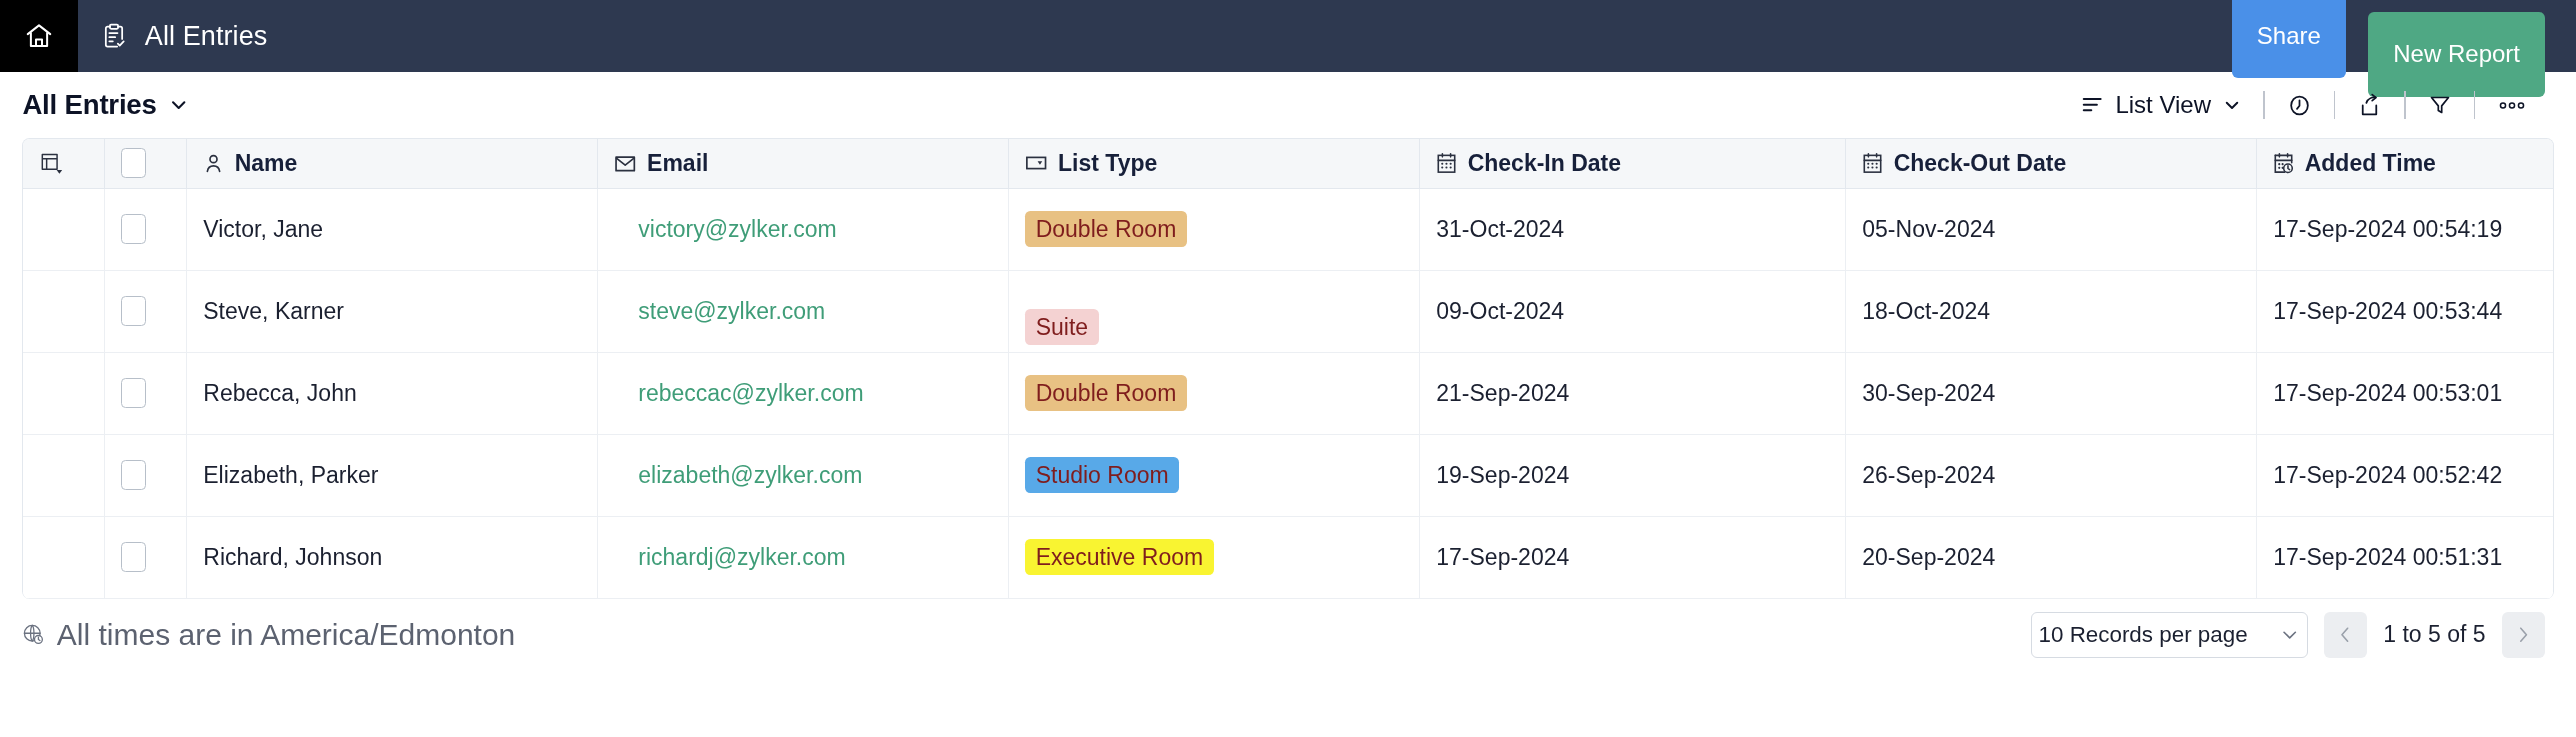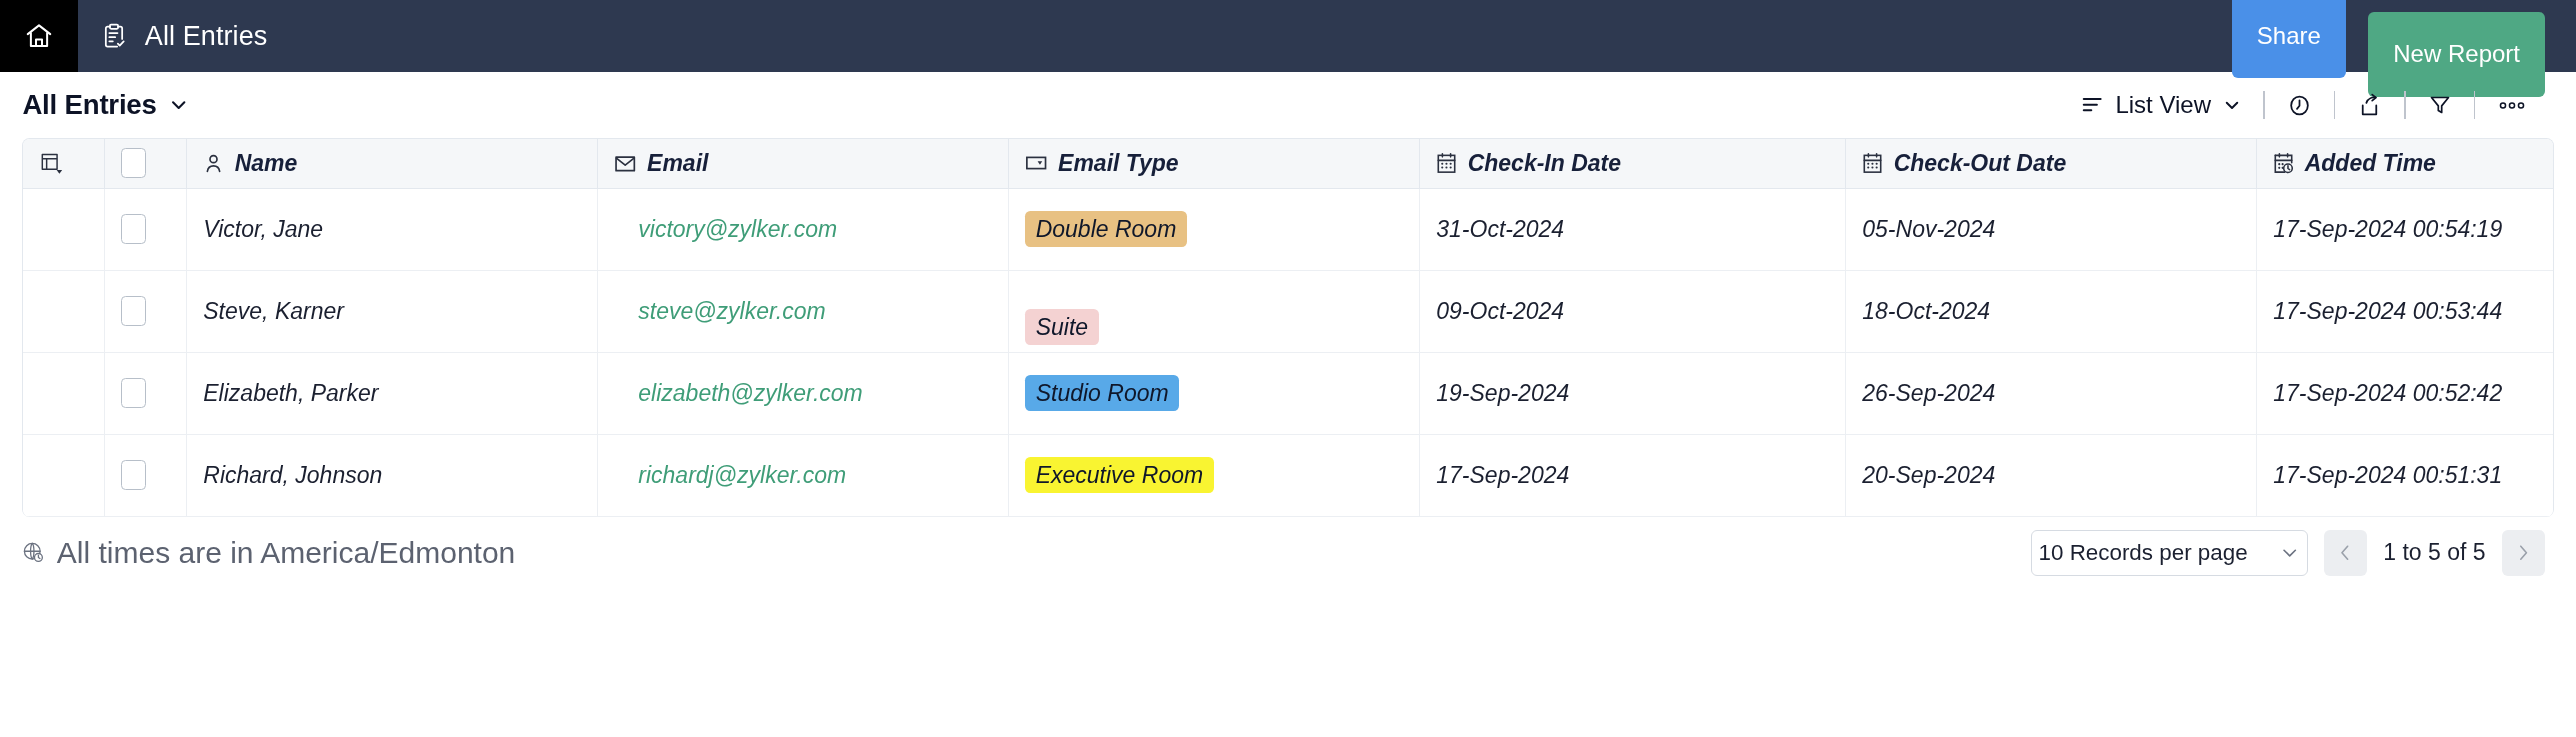--- a/index.html
+++ b/index.html
@@ -105,21 +105,20 @@
   }
 
   
   .table-wrap {
     margin: 0 22.4px;
     border: 1.5px solid #e3e8ee;
     border-radius: 7.5px;
     border-bottom: none;
     overflow: hidden;
     background: #ffffff;
-    font-style: italic;
   }
   table {
     width: 100%;
     border-collapse: collapse;
     table-layout: fixed;
   }
   thead th {
     background: #f5f7f9;
     height: 49px;
     text-align: left;
@@ -176,21 +175,21 @@
     text-decoration: none;
     cursor: pointer;
     margin-left: 24px;
   }
 
   .tag {
     display: inline-block;
     border-radius: 5.2px;
     padding: 5.2px 10.4px;
     font-size: 23px;
-    color: #0f172a;
+    color: #7f1d1d;
     line-height: 1.15;
   }
 
   
   .footer {
     height: 72px;
     display: flex;
     align-items: center;
     justify-content: space-between;
     padding: 0 31px 0 22.4px;
@@ -410,21 +409,21 @@
         </th>
 
         <th>
           <div class="th-inner">
             <span>
               <svg width="22.4" height="18" viewBox="0 0 24 18" fill="none" stroke="#2b3140" stroke-width="1.8">
                 <rect x="2" y="3" width="20" height="12"></rect>
                 <path d="M13.5 7.2h5l-2.5 3.6z" fill="#2b3140" stroke="none"></path>
               </svg>
             </span>
-            <span>Email Type</span>
+            <span>List Type</span>
           </div>
         </th>
 
         <th>
           <div class="th-inner">
             <span>
               <svg width="21" height="22.4" viewBox="0 0 22 24" fill="none" stroke="#2b3140" stroke-width="1.7" stroke-linecap="round">
                 <rect x="2.2" y="3.6" width="17.6" height="18"></rect>
                   <path d="M2.2 9h17.6"></path>
                 <path d="M6.6 1.8v3.4M15.4 1.8v3.4"></path>
@@ -492,20 +491,32 @@
           <td><span class="tag" style="background: rgb(244, 210, 210); margin-top: 32px;">Suite</span></td>
           <td>09-Oct-2024</td>
           <td>18-Oct-2024</td>
           <td>17-Sep-2024 00:53:44</td>
         </tr>
         <tr>
           <td></td>
           <td>
             <span class="chkbox"></span>
           </td>
+          <td>Rebecca, John</td>
+          <td><a class="email-link" href="#">rebeccac@zylker.com</a></td>
+          <td><span class="tag" style="background: rgb(232, 193, 131);">Double Room</span></td>
+          <td>21-Sep-2024</td>
+          <td>30-Sep-2024</td>
+          <td>17-Sep-2024 00:53:01</td>
+        </tr>
+        <tr>
+          <td></td>
+          <td>
+            <span class="chkbox"></span>
+          </td>
           <td>Elizabeth, Parker</td>
           <td><a class="email-link" href="#">elizabeth@zylker.com</a></td>
           <td><span class="tag" style="background: rgb(88, 169, 232);">Studio Room</span></td>
           <td>19-Sep-2024</td>
           <td>26-Sep-2024</td>
           <td>17-Sep-2024 00:52:42</td>
         </tr>
         <tr>
           <td></td>
           <td>

